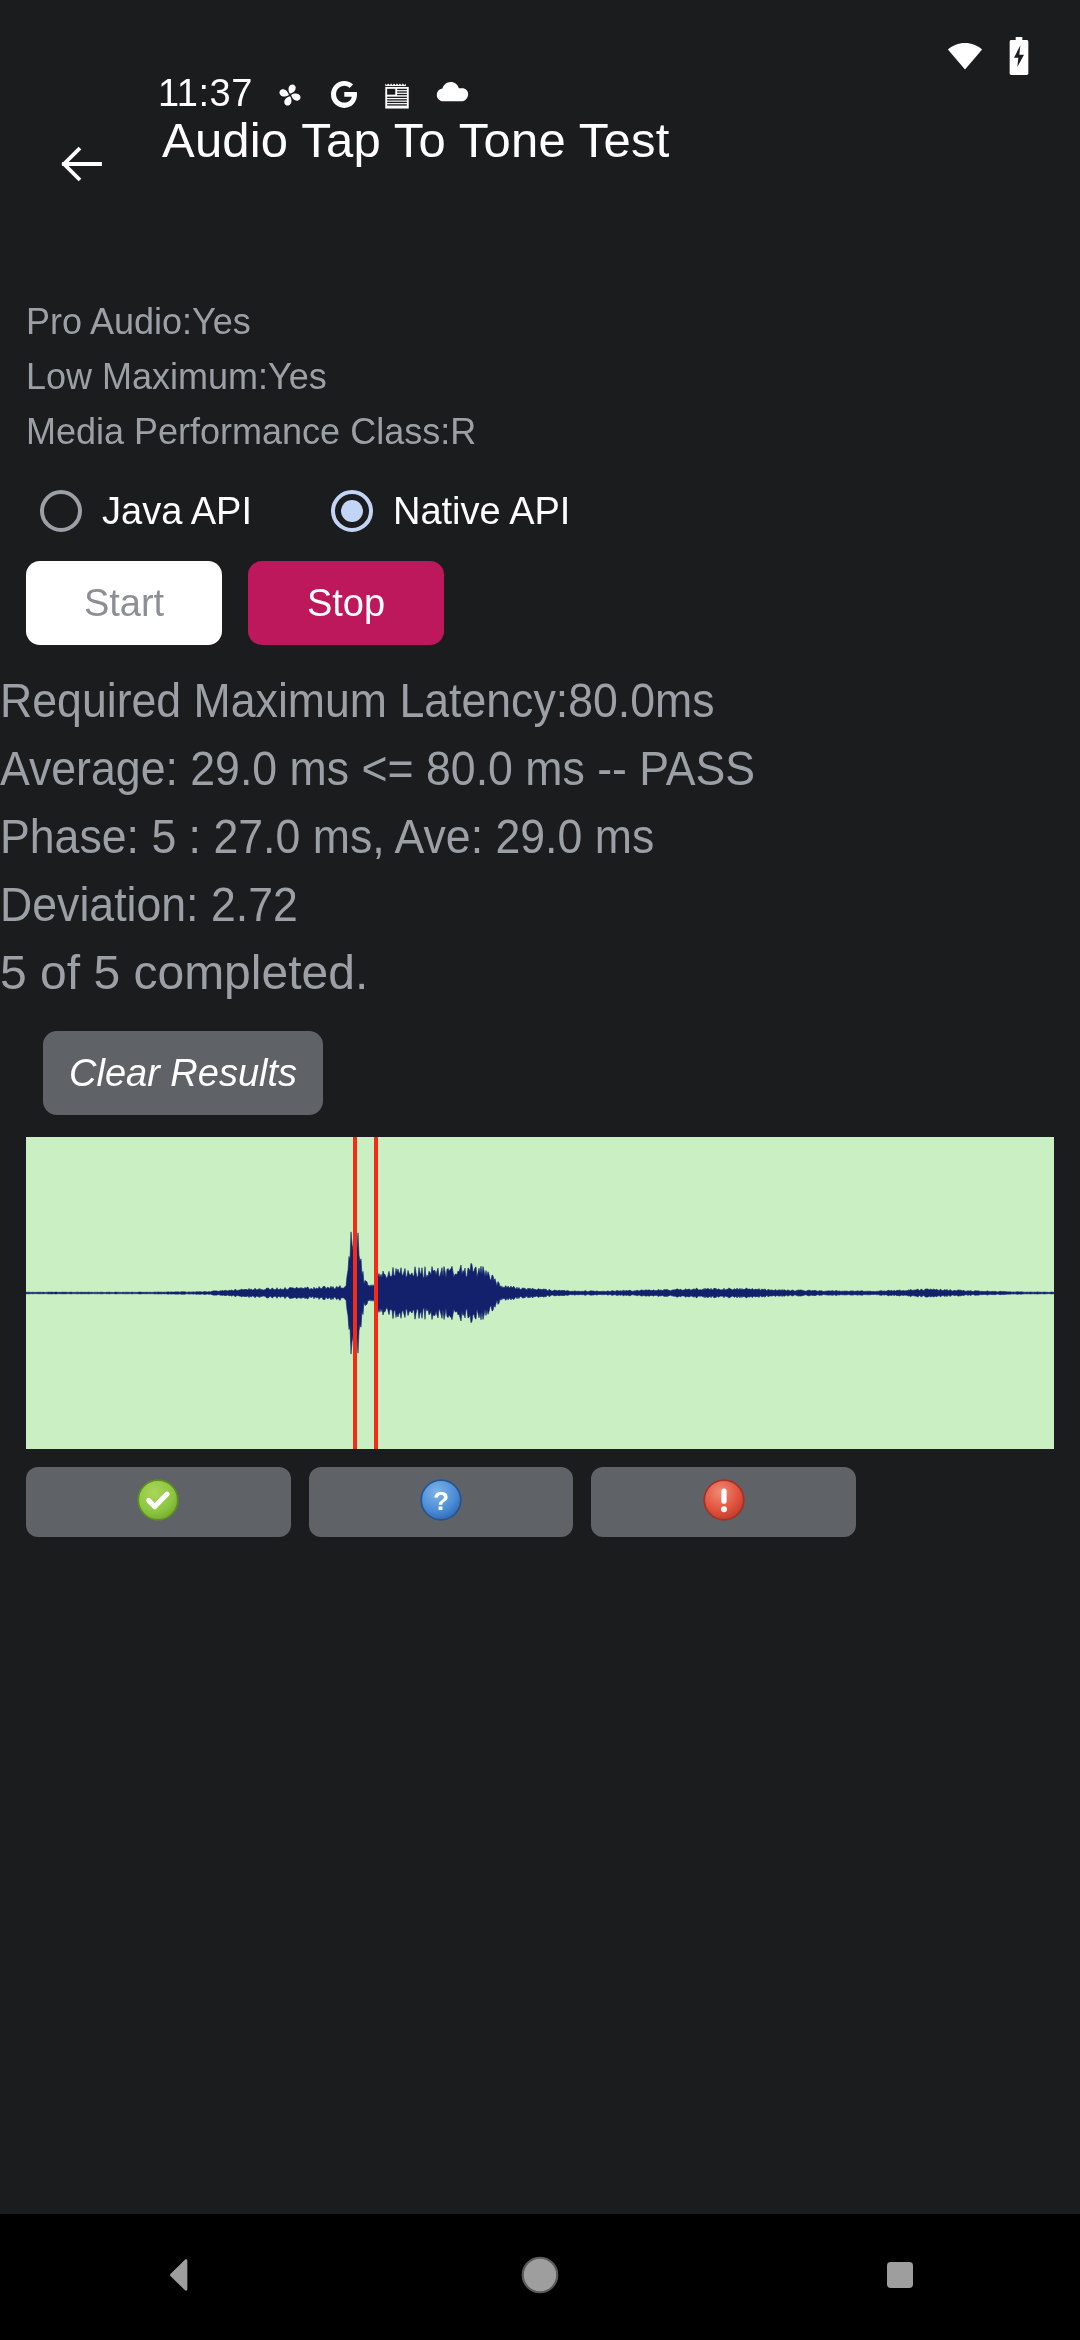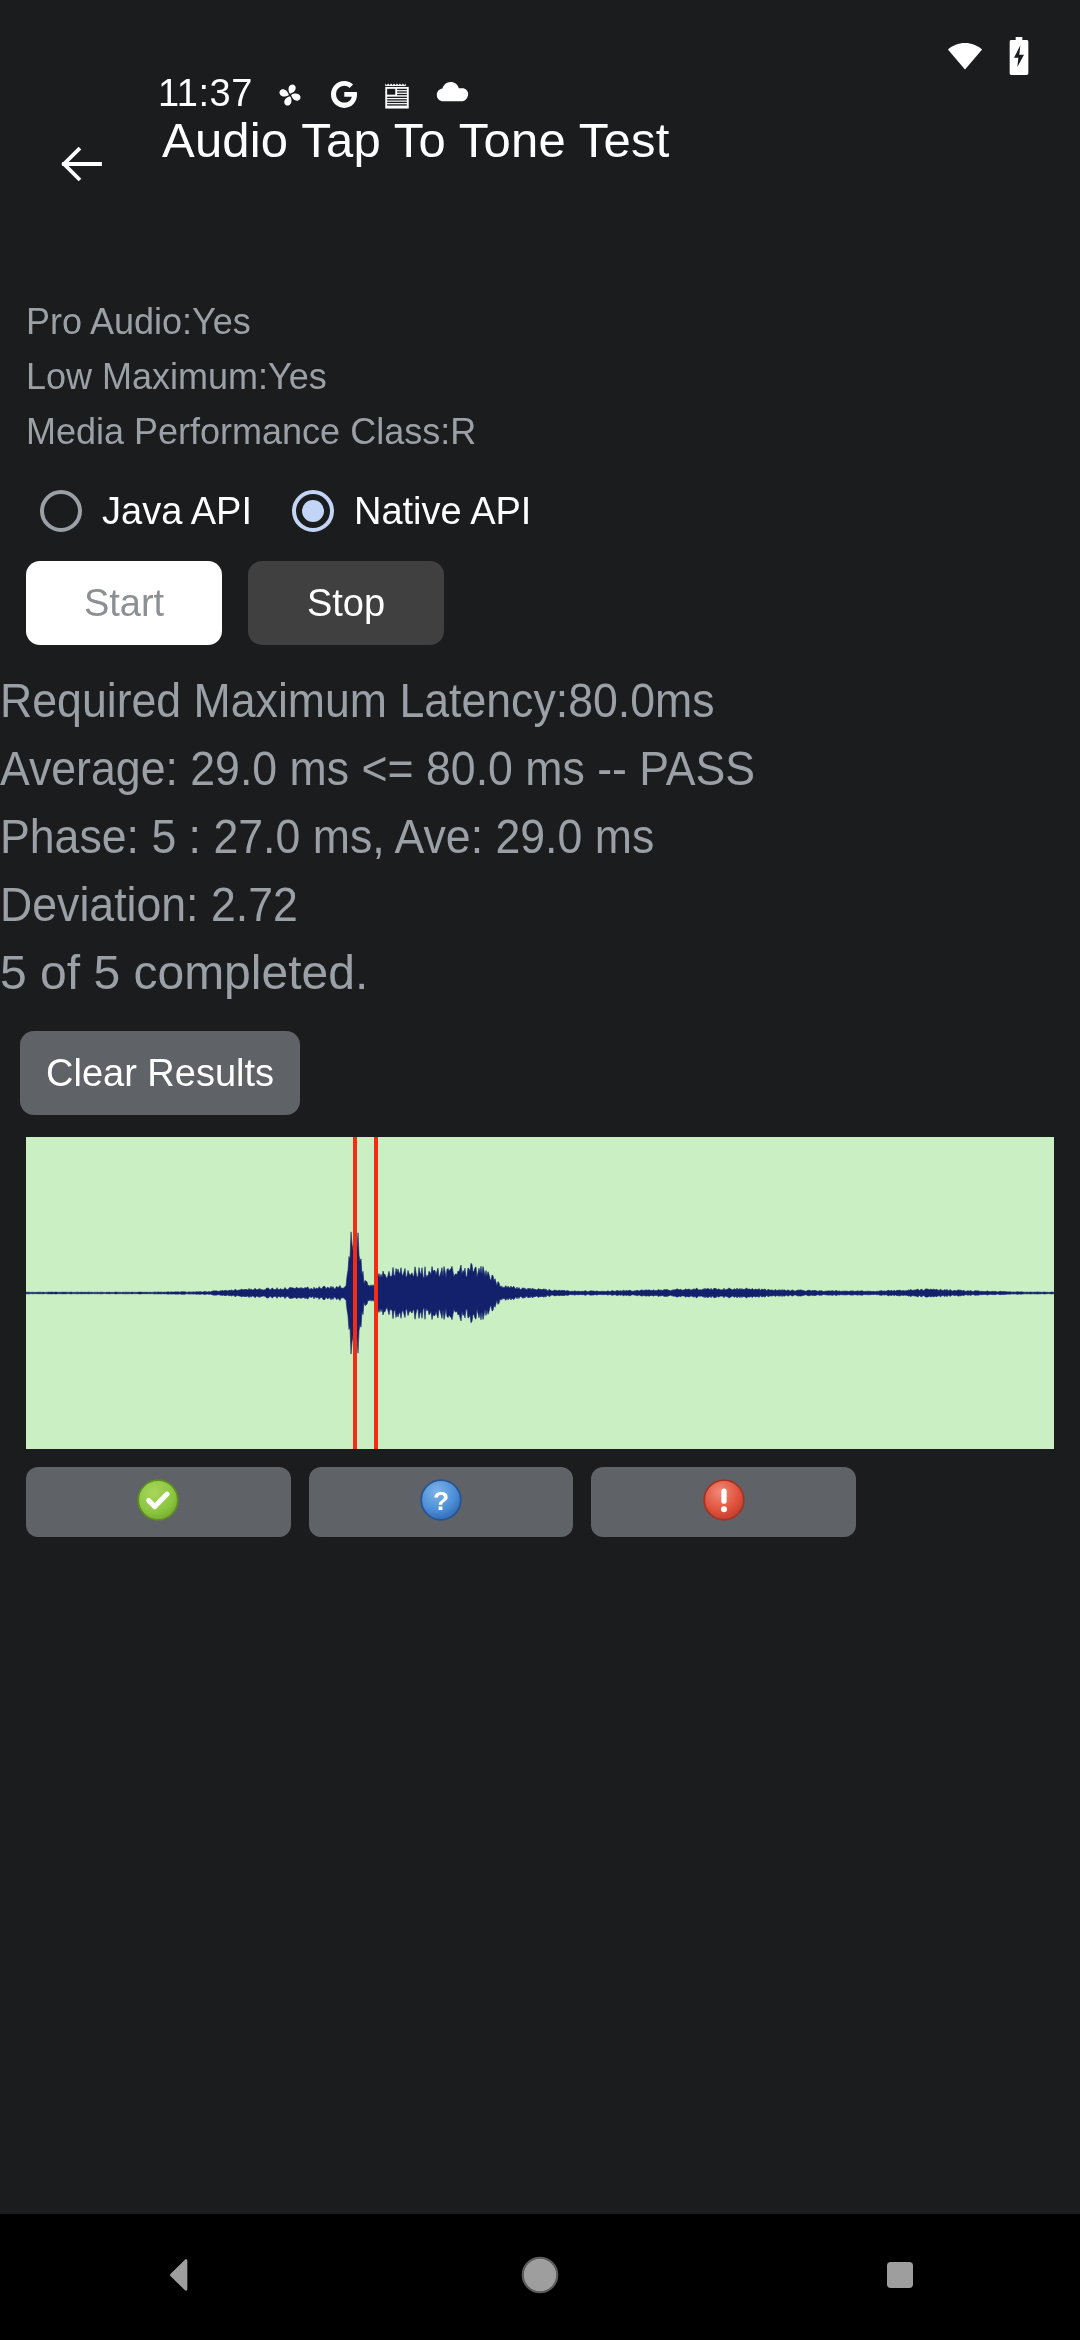--- a/index.html
+++ b/index.html
@@ -104,20 +104,21 @@
   }
   #info-block { padding-top: 14px; }
 
   
   #radio-row {
     display: flex;
     align-items: center;
     padding-left: 40px;
     margin-top: 16px;
     height: 72px;
+    gap: 39px;
   }
   .radio-item {
     display: flex;
     align-items: center;
   }
   .radio-circle {
     width: 42px;
     height: 42px;
     border-radius: 50%;
     border: 4px solid #9AA0A6;
@@ -163,21 +164,21 @@
     font-size: 38px;
     box-sizing: border-box;
     padding: 0 20px;
     white-space: nowrap;
   }
   .btn-disabled {
     background: #ffffff;
     color: #8C8F94;
   }
   .btn-enabled {
-    background: #404040;
+    background: #be185d;
     color: #FFFFFF;
   }
 
   
   #results-block {
     margin-top: 22px;
   }
   .result-line {
     color: #9AA0A6;
     font-size: 48px;
@@ -185,22 +186,23 @@
     white-space: nowrap;
     font-family: "Liberation Sans Narrow", "Liberation Sans", sans-serif;
     transform-origin: left center;
   }
   .result-line.narrow {
     transform: scaleX(0.93);
   }
 
   
   #clear-row {
-    padding-left: 20px;
+    padding-left: 43px;
     margin-top: 24px;
+    font-style: italic;
   }
   #clear-results-button {
     display: inline-flex;
     align-items: center;
     justify-content: center;
     background: #5F6368;
     color: #FFFFFF;
     font-size: 38px;
     border-radius: 14px;
     height: 84px;

